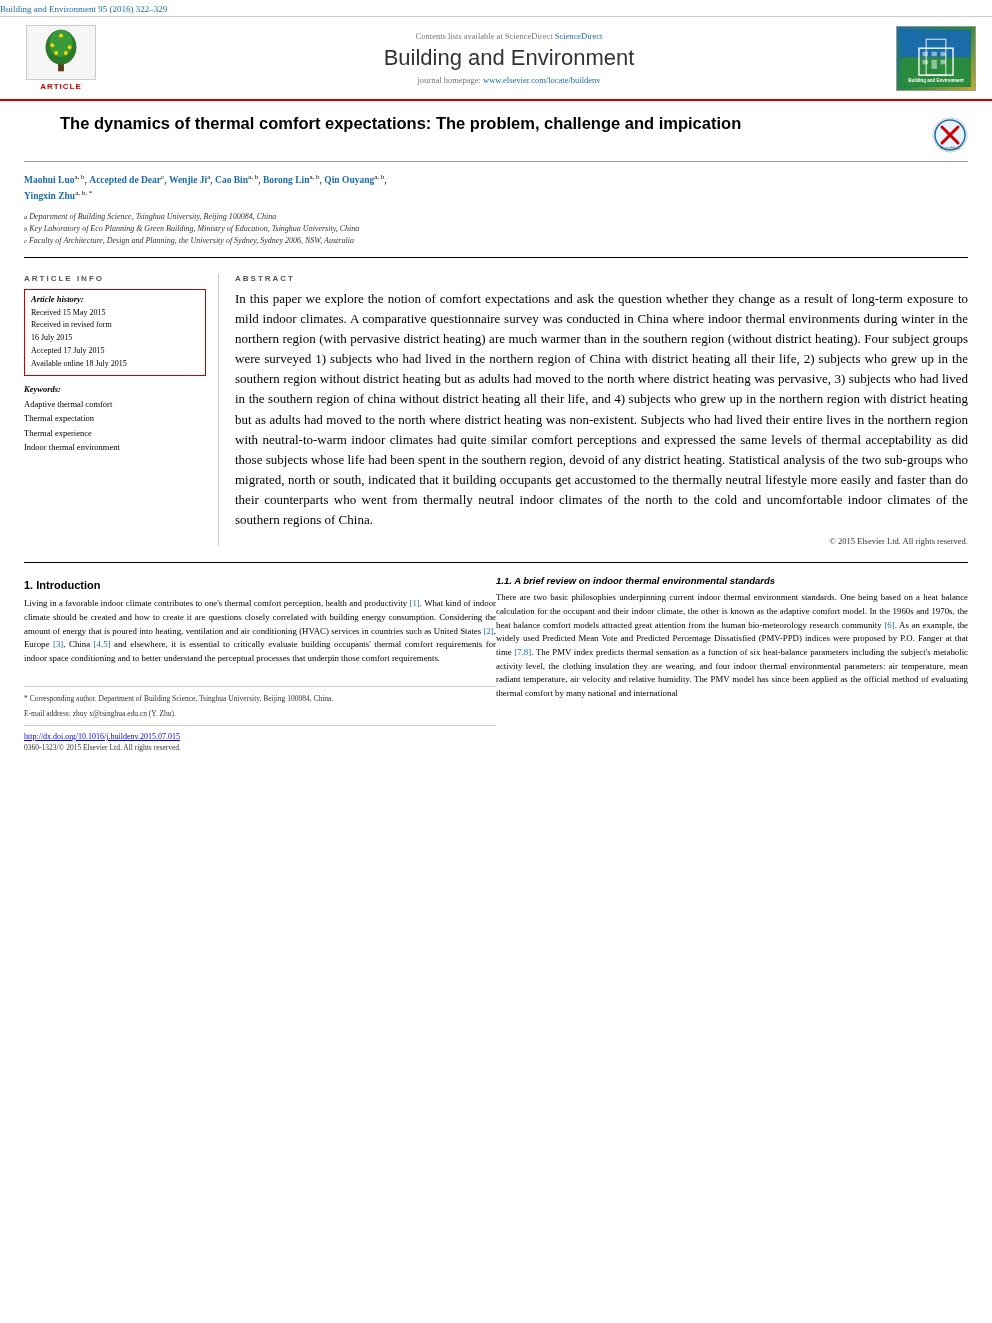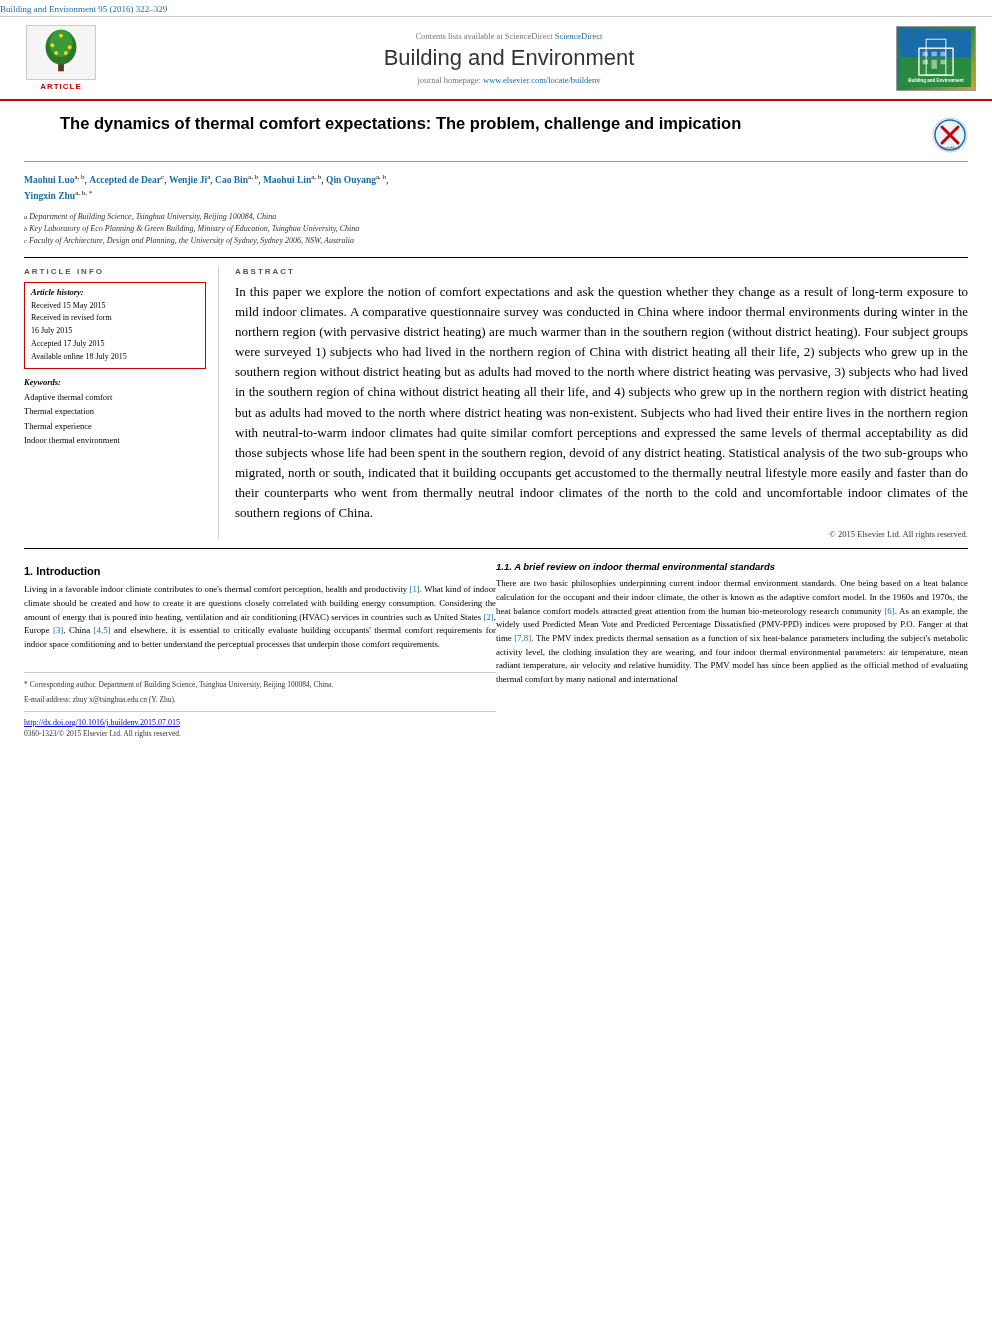--- a/index.html
+++ b/index.html
@@ -166,21 +166,21 @@
       margin-top: 1px;
     }
 
     
     .two-col {
       display: flex;
       gap: 16px;
       margin-bottom: 12px;
       border-top: 1px solid #000;
       border-bottom: 1px solid #000;
-      padding: 9px 0;
+      padding: 16px 0;
     }
 
     
     .article-info-col {
       width: 195px;
       flex-shrink: 0;
       border-right: 1px solid #ccc;
       padding-right: 12px;
     }
     .article-info-col h3 {
@@ -388,21 +388,21 @@
         <text x="18" y="32" text-anchor="middle" fill="#555" font-size="4" font-family="Arial">CrossMark</text>
       </svg>
     </div>
   </div>
 
   <div class="authors-section">
     <span class="author-name">Maohui Luo</span><sup>a, b</sup>,
     <span class="author-name">Accepted de Dear</span><sup>c</sup>,
     <span class="author-name">Wenjie Ji</span><sup>a</sup>,
     <span class="author-name">Cao Bin</span><sup>a, b</sup>,
-    <span class="author-name">Maohui Lin</span><sup>a, b</sup>,
+    <span class="author-name">Borong Lin</span><sup>a, b</sup>,
     <span class="author-name">Qin Ouyang</span><sup>a, b</sup>,<br>
     <span class="author-name">Yingxin Zhu</span><sup>a, b, *</sup>
   </div>
 
   <div class="affiliations">
     <div class="affil-item">
       <sup>a</sup>
         <span>Department of Building Science, Tsinghua University, Beijing 100084, China</span>
     </div>
     <div class="affil-item">

